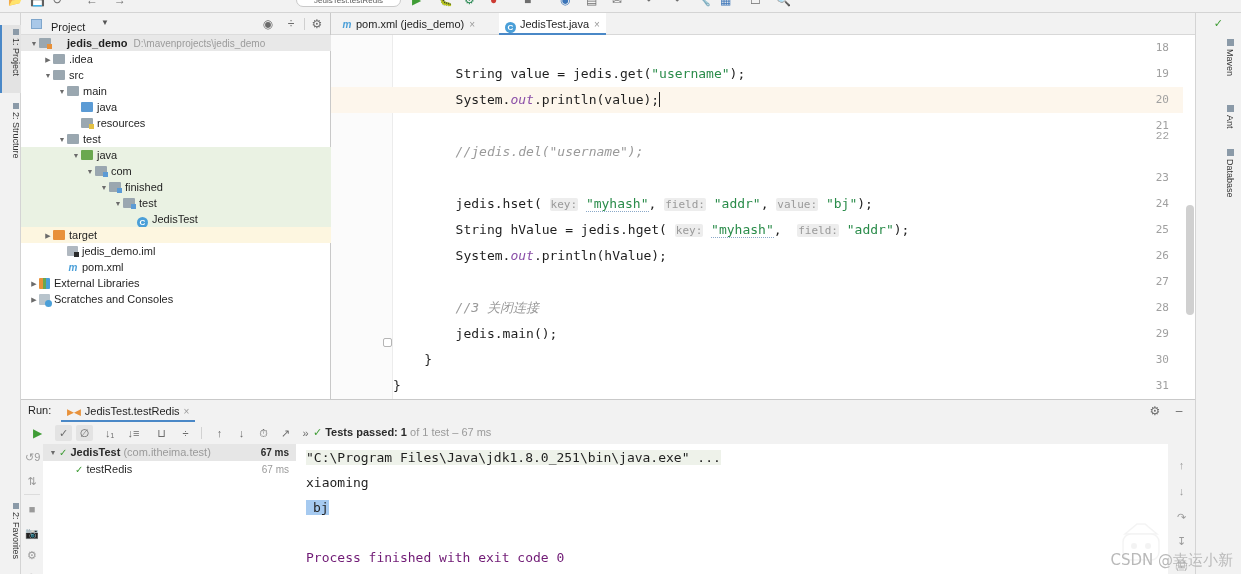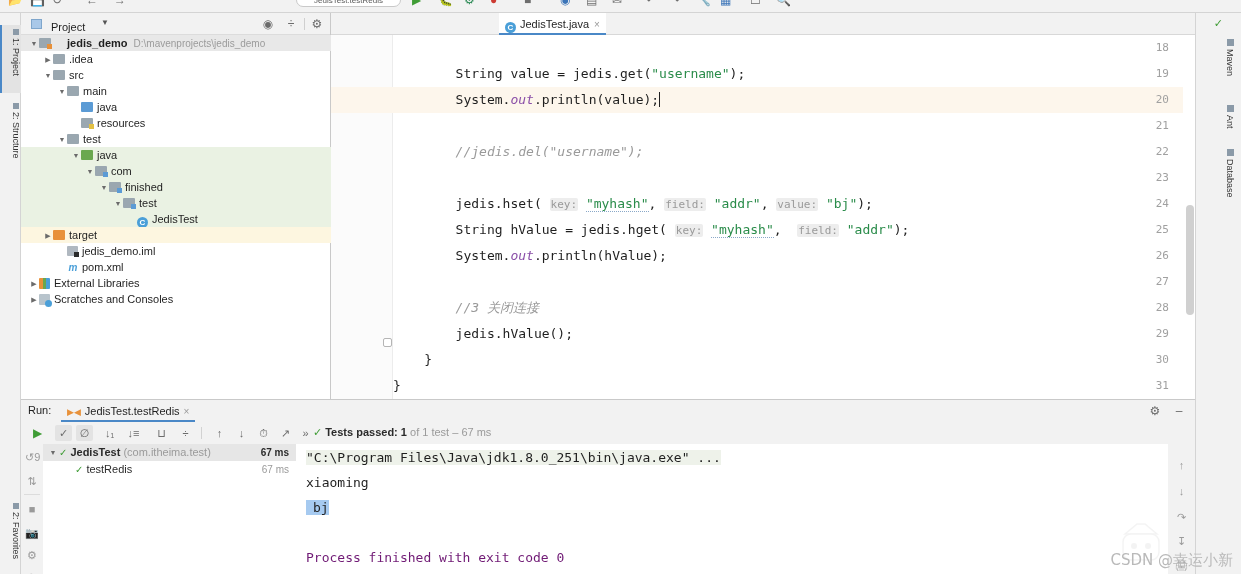--- a/index.html
+++ b/index.html
@@ -317,51 +317,52 @@
         <div class="trow hl-amber"><span style="display:inline-block;width:22px"></span><span class="arr">▶</span><span class="fic orange"></span><span class="">target</span></div>
         <div class="trow "><span style="display:inline-block;width:36px"></span><span class="arr none">&nbsp;</span><span class="imlic"></span><span class="">jedis_demo.iml</span></div>
         <div class="trow "><span style="display:inline-block;width:36px"></span><span class="arr none">&nbsp;</span><span class="mic">m</span><span class="">pom.xml</span></div>
         <div class="trow "><span style="display:inline-block;width:8px"></span><span class="arr">▶</span><span class="libic"></span><span class="">External Libraries</span></div>
         <div class="trow "><span style="display:inline-block;width:8px"></span><span class="arr">▶</span><span class="scric"></span><span class="">Scratches and Consoles</span></div>
       </div>
   </div>
 
   <div class="editor">
     <div class="tabs" id="editor-tabs">
+        <span class="etab" style="left: 4px;"><span class="mic">m</span><span>pom.xml (jedis_demo)</span><span class="x">×</span></span>
         <span class="etab active" style="left: 168px;"><span class="cic">C</span><span>JedisTest.java</span><span class="x">×</span></span>
       </div>
     <div class="code">
       <div class="gutter"></div>
       <div class="vline"></div>
       <div id="code-body">
           <div class="lnum" style="top: 0px;">18</div>
           <div class="cline" style="top: 0px;"></div>
           <div class="lnum" style="top: 26px;">19</div>
           <div class="cline" style="top: 26px;">        String value = jedis.get(<span class="s-str">"username"</span>);</div>
           <div class="rowhl" style="top: 52px;"></div>
           <div class="lnum" style="top: 52px;">20</div>
           <div class="cline" style="top: 52px;">        System.<span class="s-stat">out</span>.println(value);<span class="caret-b"></span></div>
           <div class="lnum" style="top: 78px;">21</div>
           <div class="cline" style="top: 78px;"></div>
-          <div class="lnum" style="top: 104px;">22</div>
+          <div class="lnum" style="top: 88px; font-family: Liberation Mono, monospace;">22</div>
           <div class="cline" style="top: 104px;"><span class="s-cmt">        //jedis.del("username");</span></div>
           <div class="lnum" style="top: 130px;">23</div>
           <div class="cline" style="top: 130px;"></div>
           <div class="lnum" style="top: 156px;">24</div>
           <div class="cline" style="top: 156px;">        jedis.hset( <span class="s-hint">key:</span> <span class="s-str s-dot">"myhash"</span>, <span class="s-hint">field:</span> <span class="s-str">"addr"</span>, <span class="s-hint">value:</span> <span class="s-str">"bj"</span>);</div>
           <div class="lnum" style="top: 182px;">25</div>
           <div class="cline" style="top: 182px;">        String hValue = jedis.hget( <span class="s-hint">key:</span> <span class="s-str s-dot">"myhash"</span>,  <span class="s-hint">field:</span> <span class="s-str">"addr"</span>);</div>
           <div class="lnum" style="top: 208px;">26</div>
           <div class="cline" style="top: 208px;">        System.<span class="s-stat">out</span>.println(hValue);</div>
           <div class="lnum" style="top: 234px;">27</div>
           <div class="cline" style="top: 234px;"></div>
           <div class="lnum" style="top: 260px;">28</div>
           <div class="cline" style="top: 260px;"><span class="s-cmt">        //3 关闭连接</span></div>
           <div class="lnum" style="top: 286px;">29</div>
-          <div class="cline" style="top: 286px;">        jedis.hValue();</div>
+          <div class="cline" style="top: 286px;">        jedis.main();</div>
           <div class="lnum" style="top: 312px;">30</div>
           <div class="cline" style="top: 312px;">    }</div>
           <div class="lnum" style="top: 338px;">31</div>
           <div class="cline" style="top: 338px;">}</div>
         </div>
       <div class="foldmark" style="top:303px; left:52px"></div>
       <div class="markbar"></div>
       <div class="scrollthumb" style="top:170px; height:110px;"></div>
     </div>
   </div>

